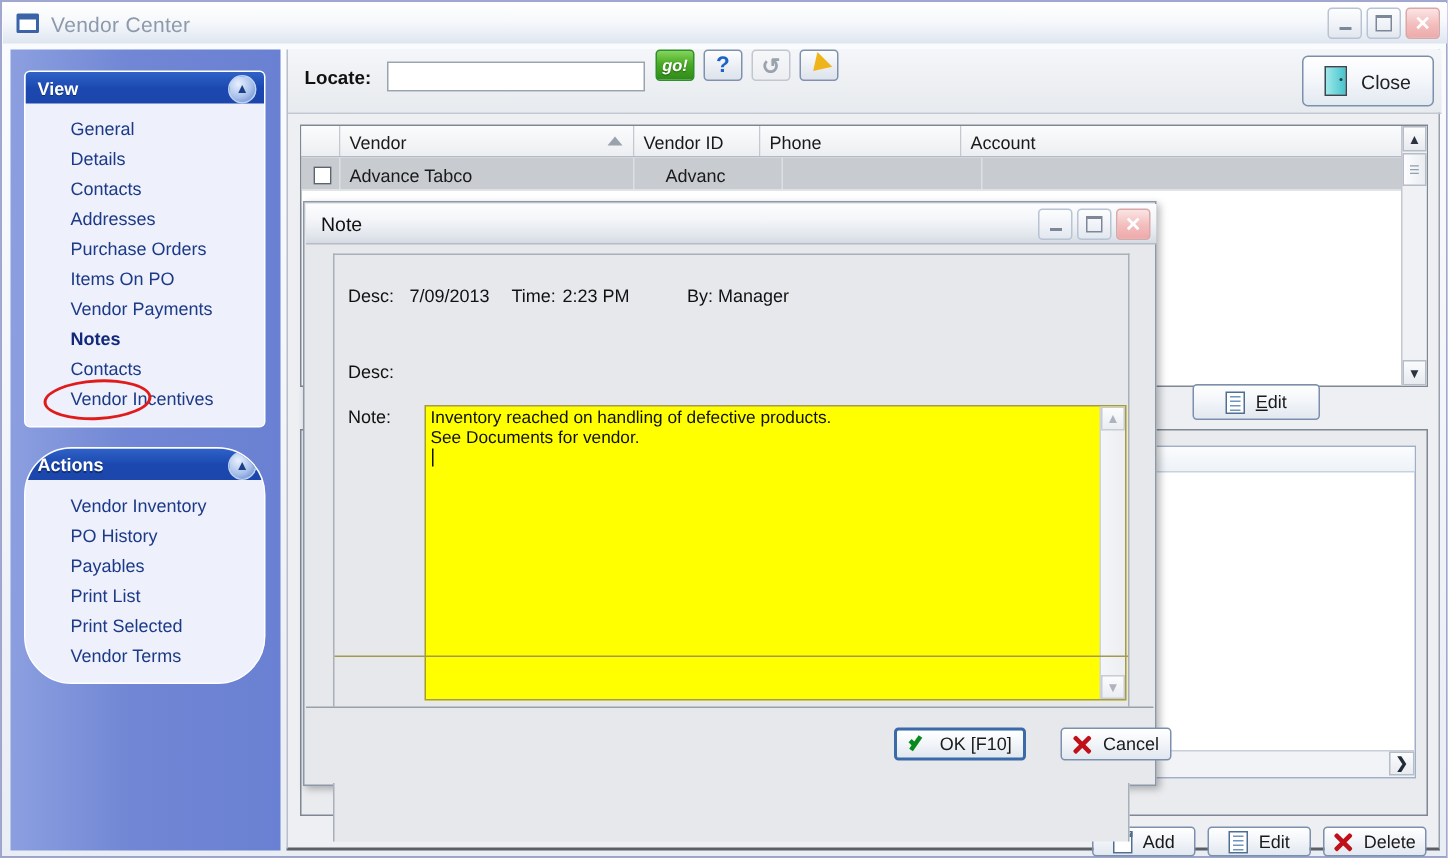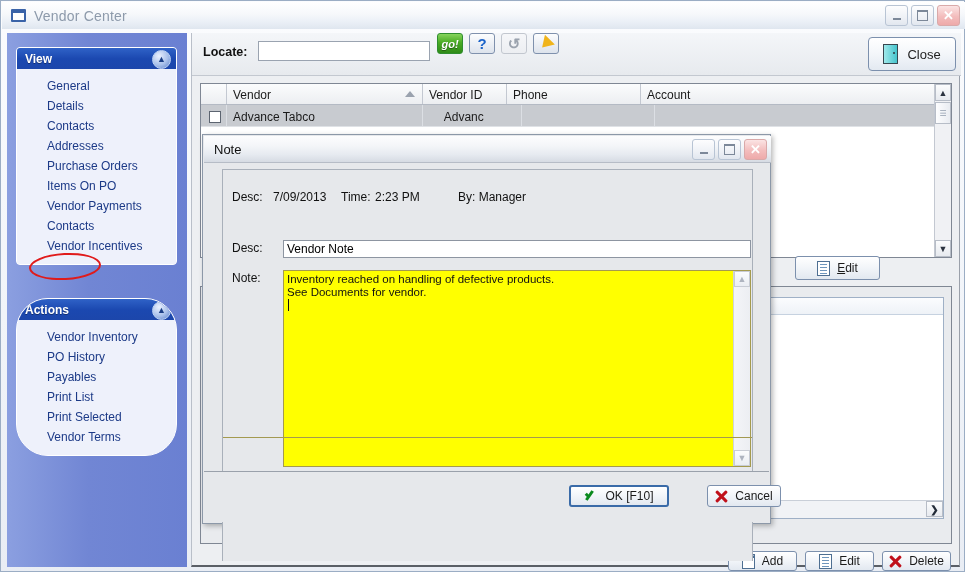--- a/index.html
+++ b/index.html
@@ -473,22 +473,22 @@
     width: 119px; height: 22px;
   }
 
   .dlg-footer {
     position: absolute; left: 1px; right: 1px; bottom: 1px;
     height: 50px;
     background: #e6e8eb;
     border-top: 1px solid #9aa1ab;
   }
   .btn-ok {
-    position: absolute; right: 100px; top: 13px;
-    width: 100px; height: 22px;
+    position: absolute; right: 85px; top: 13px;
+    width: 88px; height: 22px;
     border-width: 2px; border-color: #3a6ba8;
   }
   .btn-cancel {
     position: absolute; right: -12px; top: 13px;
     width: 74px; height: 22px;
   }
 
   .u { text-decoration: underline; }
 </style>
 </head>
@@ -525,20 +525,21 @@
           <span class="chev">▲</span>
         </div>
         <div class="panel-body">
           <div class="nav-item">General</div>
           <div class="nav-item">Details</div>
           <div class="nav-item">Contacts</div>
           <div class="nav-item">Addresses</div>
           <div class="nav-item">Purchase Orders</div>
           <div class="nav-item">Items On PO</div>
           <div class="nav-item">Vendor Payments</div>
+          <div class="nav-item active">Notes</div>
           <div class="nav-item">Contacts</div>
           <div class="nav-item">Vendor Incentives</div>
         </div>
       </div>
 
       <div class="panel" style="top:265px;border-radius:32px;">
         <div class="panel-head">
           <span class="ph-title">Actions</span>
           <span class="chev">▲</span>
         </div>
@@ -664,21 +665,20 @@
 
       <div class="dlg-group">
 
         <div class="fld-row" style="left:9px; top:20px;">Desc:</div>
         <div class="fld-row" style="left:50px; top:20px;">7/09/2013</div>
         <div class="fld-row" style="left:118px; top:20px;">Time:</div>
         <div class="fld-row" style="left:152px; top:20px;">2:23 PM</div>
         <div class="fld-row" style="left:235px; top:20px;">By: Manager</div>
 
         <div class="fld-row" style="left:9px; top:71px;">Desc:</div>
-        <input class="desc-input" type="text" value="Vendor Note" style="">
 
         <div class="fld-row" style="left:9px; top:101px;">Note:</div>
         <div class="note-wrap">
           <div class="note-text">Inventory reached on handling of defective products.
 See Documents for vendor.</div>
           <div class="note-caret"></div>
           <div class="note-vscroll">
             <div class="nv-arrow">▲</div>
             <div class="nv-arrow bot">▼</div>
           </div>

